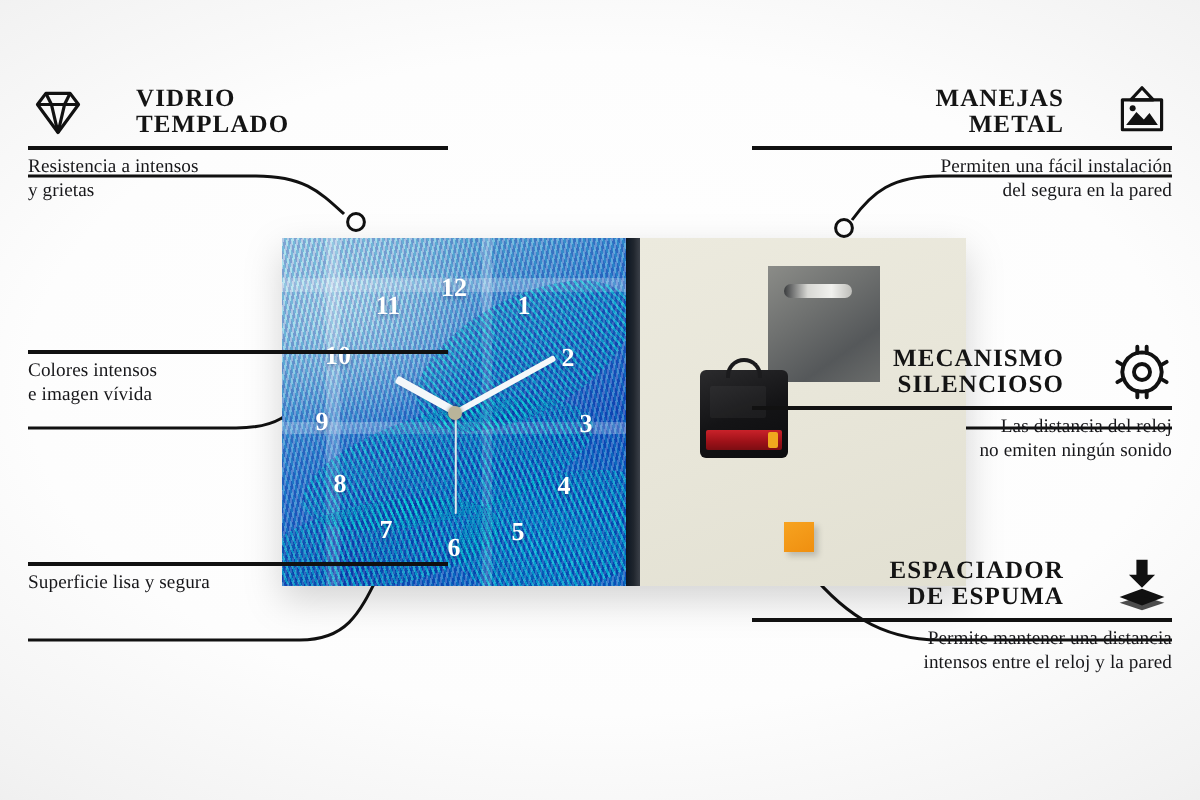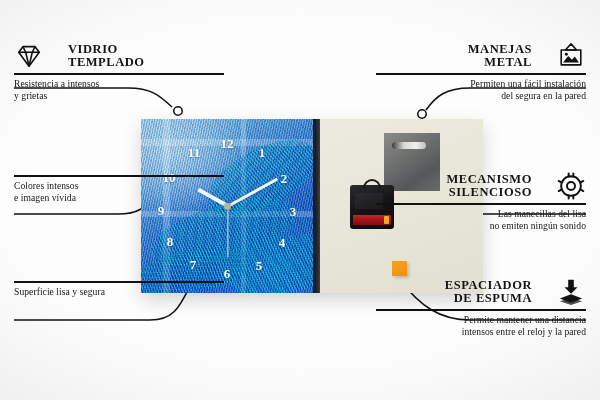--- a/index.html
+++ b/index.html
@@ -300,21 +300,21 @@
             <path d="M13.5 25.2 L13.5 28.5 M18.5 25.2 L18.5 28.5"></path>
             <path d="M5.6 11.2 L2.8 9.6 M5.6 18.8 L2.8 20.4"></path>
             <path d="M26.4 11.2 L29.2 9.6 M26.4 18.8 L29.2 20.4"></path>
             <circle cx="16" cy="15" r="4.3"></circle>
           </g>
         </svg>
       </span>
     </div>
     <div class="rule"></div>
     <div class="desc">
-      <span>Las manecillas del lisa</span><br><span>no emiten ningún sonido</span>
+      <span>Las distancia del reloj</span><br><span>no emiten ningún sonido</span>
     </div>
   </div>
 
   <div class="feature right" id="f-spacer">
     <div class="head">
       <span class="title">
         <span>ESPACIADOR</span><br><span>DE ESPUMA</span>
       </span>
       <span class="ficon">
         <svg viewBox="0 0 32 30">

